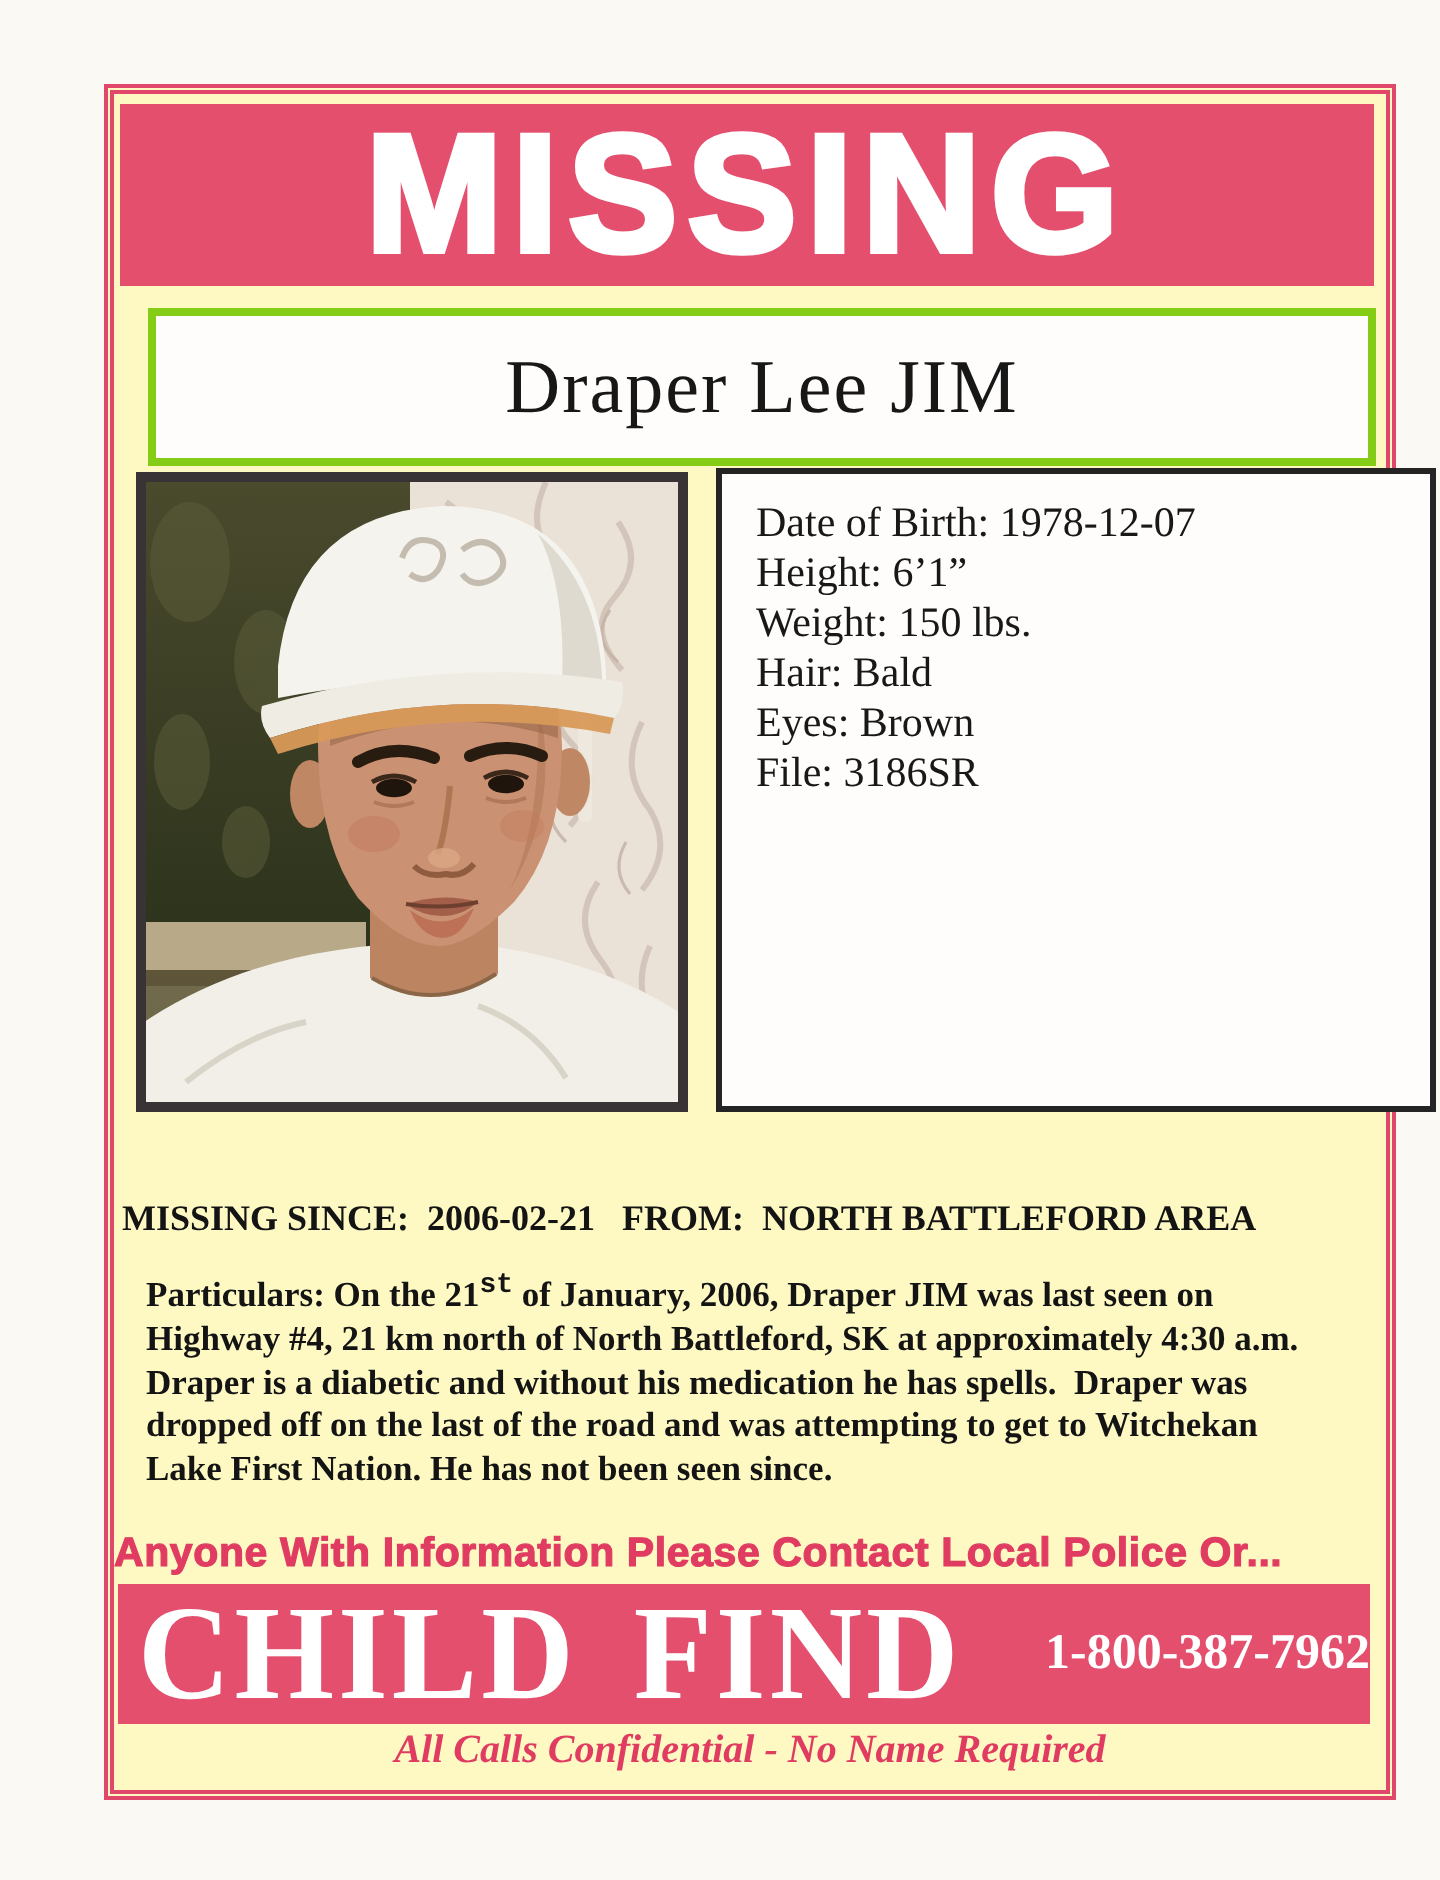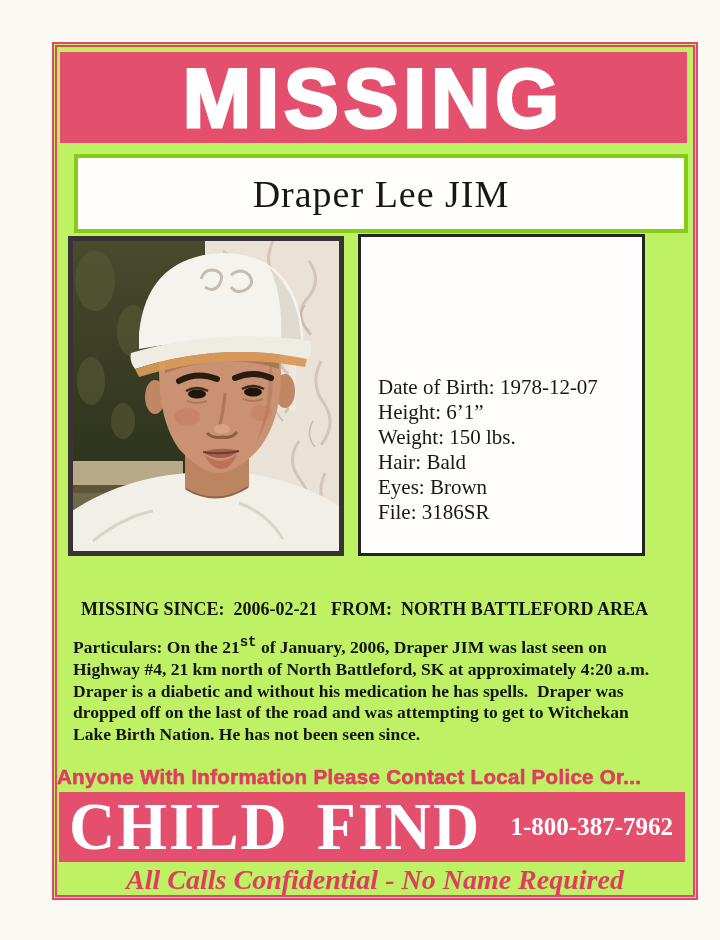--- a/index.html
+++ b/index.html
@@ -5,21 +5,21 @@
 <style>
   html,body{margin:0;padding:0;}
   body{
     width:720px;height:940px;position:relative;overflow:hidden;
     background:#fbf9f4;
     font-family:"Liberation Serif", serif;
     color:#1c1c1c;
   }
   .poster{
     position:absolute;left:52px;top:42px;width:646px;height:858px;
-    border:5px double #e0476b;box-sizing:border-box;background:#bef264;
+    border:5px double #e0476b;box-sizing:border-box;background:#fef9c3;
   }
   
   .banner{
     position:absolute;left:3px;top:5px;width:627px;height:91px;
     background:#e44f6e;display:flex;align-items:center;justify-content:center;
     overflow:hidden;
   }
   .banner-text{
     font-family:"Liberation Sans", sans-serif;
     font-weight:900;font-size:82px;line-height:1;letter-spacing:5px;
@@ -34,29 +34,29 @@
   }
   .name-box span{font-size:38px;letter-spacing:1px;color:#171717;}
   
   .photo{
     position:absolute;left:11px;top:189px;width:276px;height:320px;
     border:5px solid #3a3336;box-sizing:border-box;background:#e9e1d7;
   }
   .photo svg{display:block;width:266px;height:310px;}
   
   .details{
-    position:absolute;left:301px;top:187px;width:287px;height:322px;
+    position:absolute;left:301px;top:187px;width:360px;height:322px;
     border:3px solid #242424;box-sizing:border-box;background:#fefdfb;
-    display:flex;flex-direction:column;justify-content:flex-end;
-    padding:40px 10px 28px 17px;
+    display:flex;flex-direction:column;justify-content:flex-start;
+    padding:12px 10px 28px 17px;
   }
   .drow{font-size:21px;color:#181818;white-space:pre-wrap;}
   
   .since{
-    position:absolute;left:24px;top:552px;width:600px;
+    position:absolute;left:4px;top:552px;width:600px;
     font-weight:bold;font-size:18px;white-space:pre-wrap;color:#141414;
   }
   
   .particulars{
     position:absolute;left:16px;top:590px;width:600px;
     font-weight:bold;font-size:17.5px;line-height:21.8px;color:#141414;
   }
   .particulars .pline{display:block;white-space:pre-wrap;}
   .particulars sup{font-size:14px;line-height:0;font-family:Liberation Mono, monospace;}
   
@@ -70,28 +70,28 @@
   .cf-banner{
     position:absolute;left:2px;top:745px;width:626px;height:70px;
     background:#e44f6e;display:flex;align-items:center;
   }
   .cf-name{
     color:#fff;font-weight:bold;font-size:64px;line-height:1;
     letter-spacing:2px;word-spacing:10px;padding-left:10px;
     white-space:nowrap;transform:scaleY(1.05);transform-origin:left center;
   }
   .cf-phones{
-    margin-left:auto;padding-right:12px;text-align:center;
+    margin-left:auto;text-align:center;
     display:flex;flex-direction:row;gap:0;
   }
   .ph{color:#fff;font-weight:bold;font-size:25px;line-height:30px;white-space:nowrap;}
   
   .footer{
     position:absolute;left:0;top:817px;width:100%;text-align:center;
-    font-weight:bold;font-style:italic;font-size:28px;color:#e03c62;
+    font-weight:bold;font-style:italic;font-size:20px;color:#e03c62;
   }
 </style>
 </head>
 <body>
 
 <div class="poster">
 
   <div class="banner">
     <span class="banner-text">MISSING</span>
   </div>
@@ -192,24 +192,24 @@
     <div class="drow">Weight: 150 lbs.</div>
     <div class="drow">Hair: Bald</div>
     <div class="drow">Eyes: Brown</div>
     <div class="drow">File: 3186SR</div>
   </div>
 
   <div class="since">MISSING SINCE:  2006-02-21   FROM:  NORTH BATTLEFORD AREA</div>
 
   <div class="particulars">
     <span class="pline"><span>Particulars: On the 21</span><sup>st</sup><span> of January, 2006, Draper JIM was last seen on</span></span>
-    <span class="pline">Highway #4, 21 km north of North Battleford, SK at approximately 4:20 a.m.</span>
+    <span class="pline">Highway #4, 21 km north of North Battleford, SK at approximately 4:30 a.m.</span>
     <span class="pline">Draper is a diabetic and without his medication he has spells.  Draper was</span>
     <span class="pline">dropped off on the last of the road and was attempting to get to Witchekan</span>
-    <span class="pline">Lake Birth Nation. He has not been seen since.</span>
+    <span class="pline">Lake First Nation. He has not been seen since.</span>
   </div>
 
   <div class="contact">Anyone With Information Please Contact Local Police Or...</div>
 
   <div class="cf-banner">
     <span class="cf-name">CHILD FIND</span>
     <span class="cf-phones">
       <span class="ph">1-800-387-7962</span>
     </span>
   </div>

